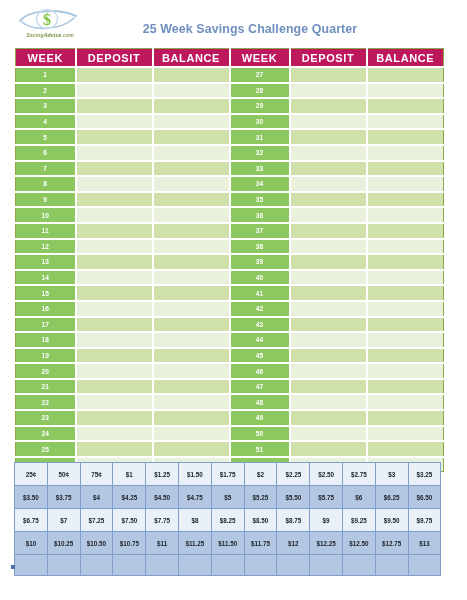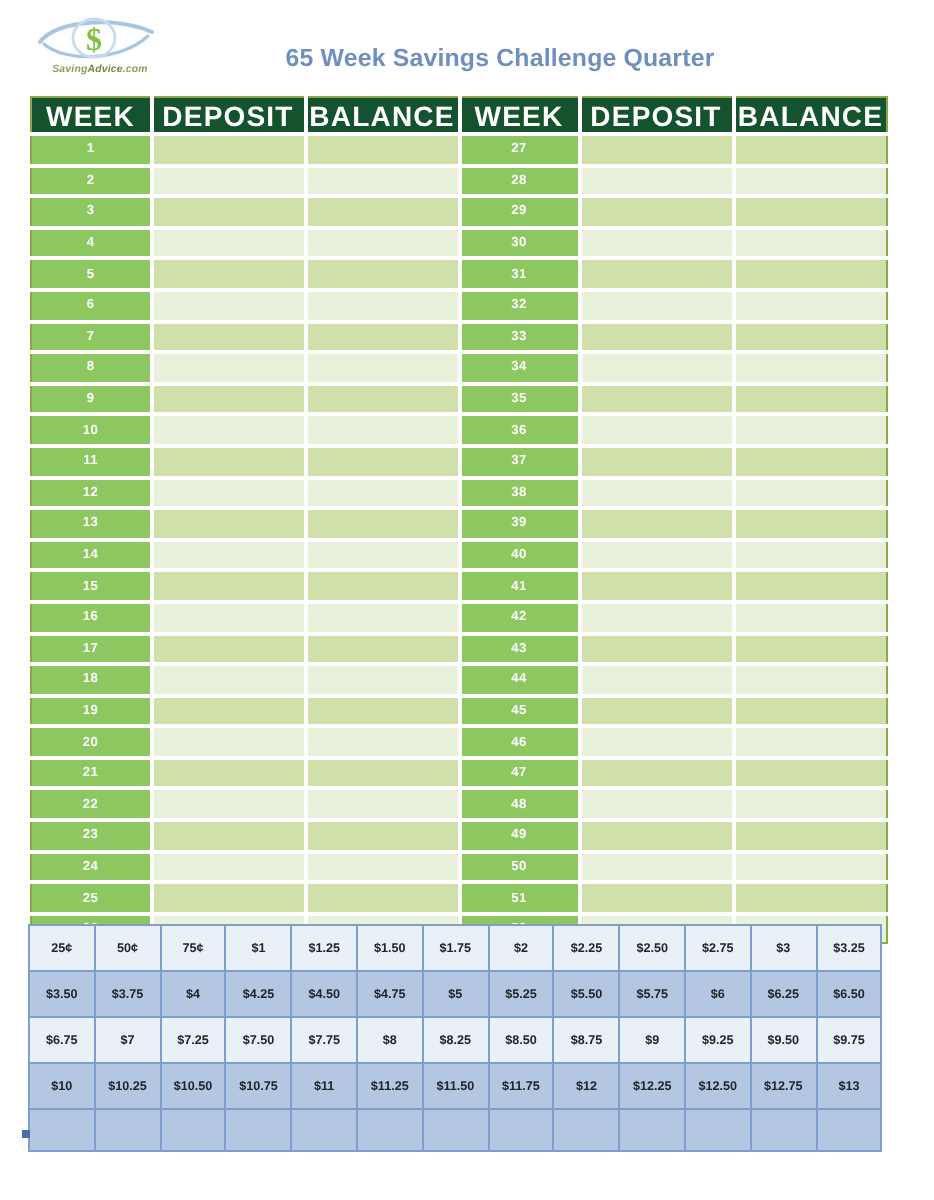--- a/index.html
+++ b/index.html
@@ -69,23 +69,23 @@
     border-left: 1px solid #8aa84a;
     border-right: 1px solid #8aa84a;
     border-top: 1px solid #8aa84a;
     border-bottom: 1px solid #8aa84a;
   }
   table.savings col.c-week    { width: 60px; }
   table.savings col.c-dep     { width: 77px; }
   table.savings col.c-bal     { width: 77px; }
 
   table.savings th {
-    background: #14532d;
+    background: #be185d;
     color: #ffffff;
-    font-size: 14px;
+    font-size: 11px;
     font-weight: bold;
     letter-spacing: .6px;
     height: 17px;
     text-align: center;
     border-right: 2px solid #ffffff;
     border-bottom: 2px solid #ffffff;
     padding: 0;
   }
   table.savings th:last-child { border-right: none; }
 
@@ -157,21 +157,21 @@
       <path d="M6 15 C14 4, 44 2, 62 10" stroke="#a9c6e0" stroke-width="2" fill="none" stroke-linecap="round"></path>
       <path d="M8 16 C18 25, 46 25, 60 12" stroke="#a9c6e0" stroke-width="1.6" fill="none" stroke-linecap="round"></path>
       <ellipse cx="33" cy="13" rx="10.5" ry="9.5" fill="none" stroke="#c9dcef" stroke-width="1.4"></ellipse>
       <text x="33" y="19" text-anchor="middle" font-family="'Liberation Serif', serif" font-size="16" font-weight="bold" fill="#7fc241">$</text>
     </svg>
     <div class="logo-caption">
       <span>Saving</span><span class="bold">Advice</span><span>.com</span>
     </div>
   </div>
 
-  <div class="doc-title">65 Week Savings Challenge Quarter</div>
+  <div class="doc-title">25 Week Savings Challenge Quarter</div>
 </div>
 
 <div class="savings-table-wrap">
   <table class="savings">
     <colgroup>
       <col class="c-week">
         <col class="c-dep">
         <col class="c-bal">
       <col class="c-week">
         <col class="c-dep">

